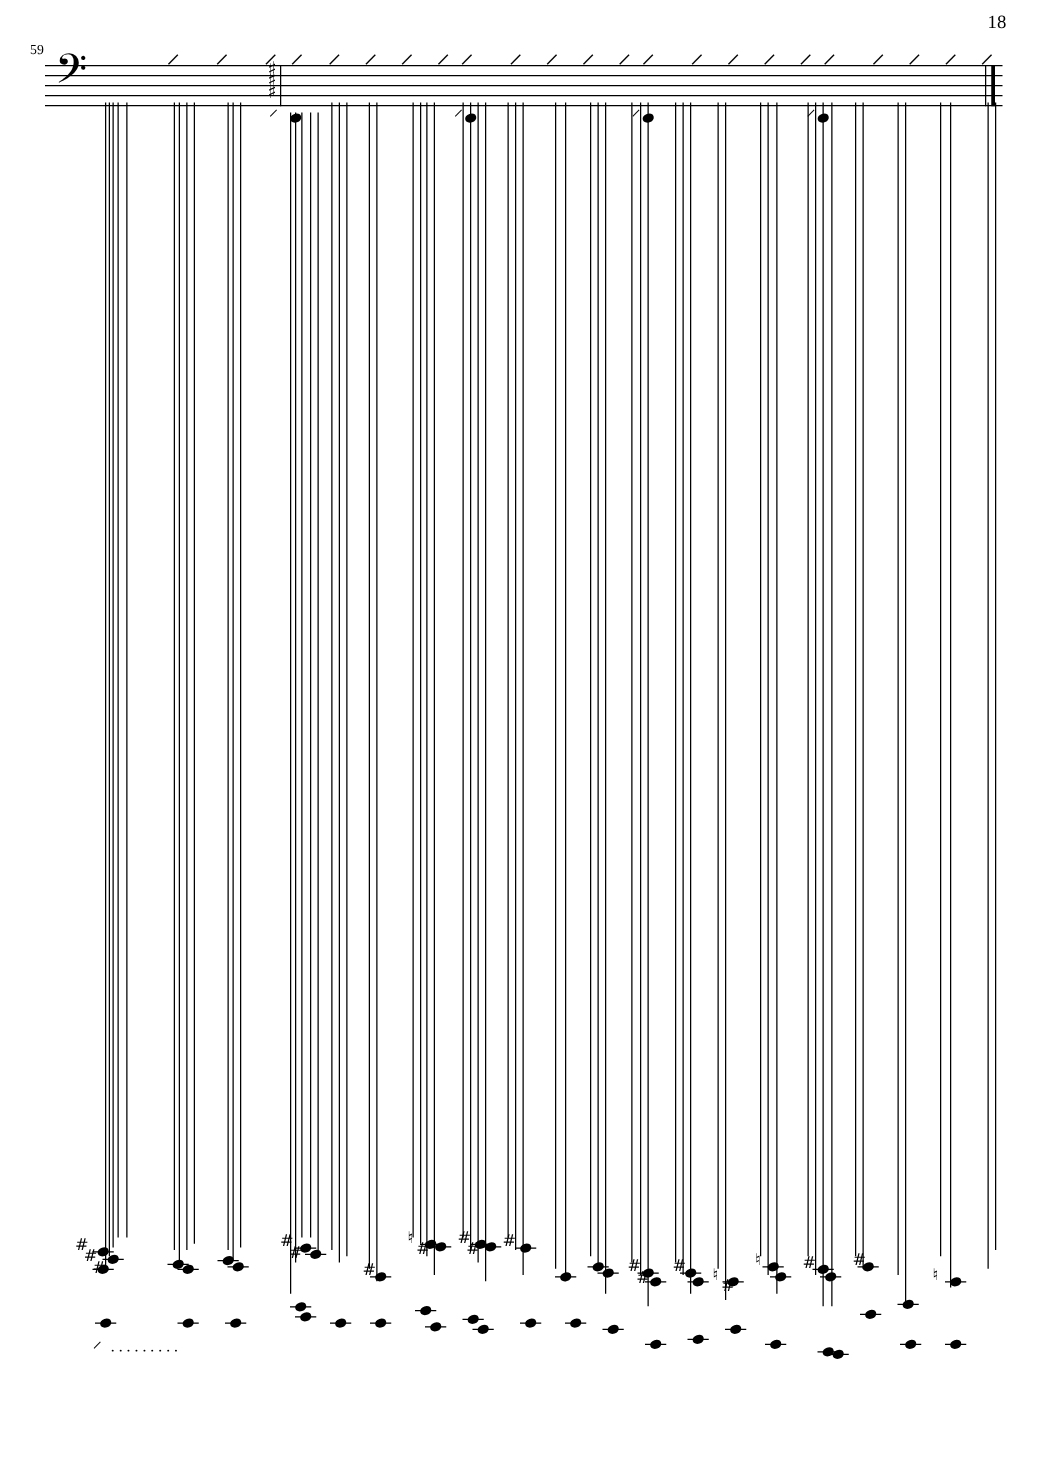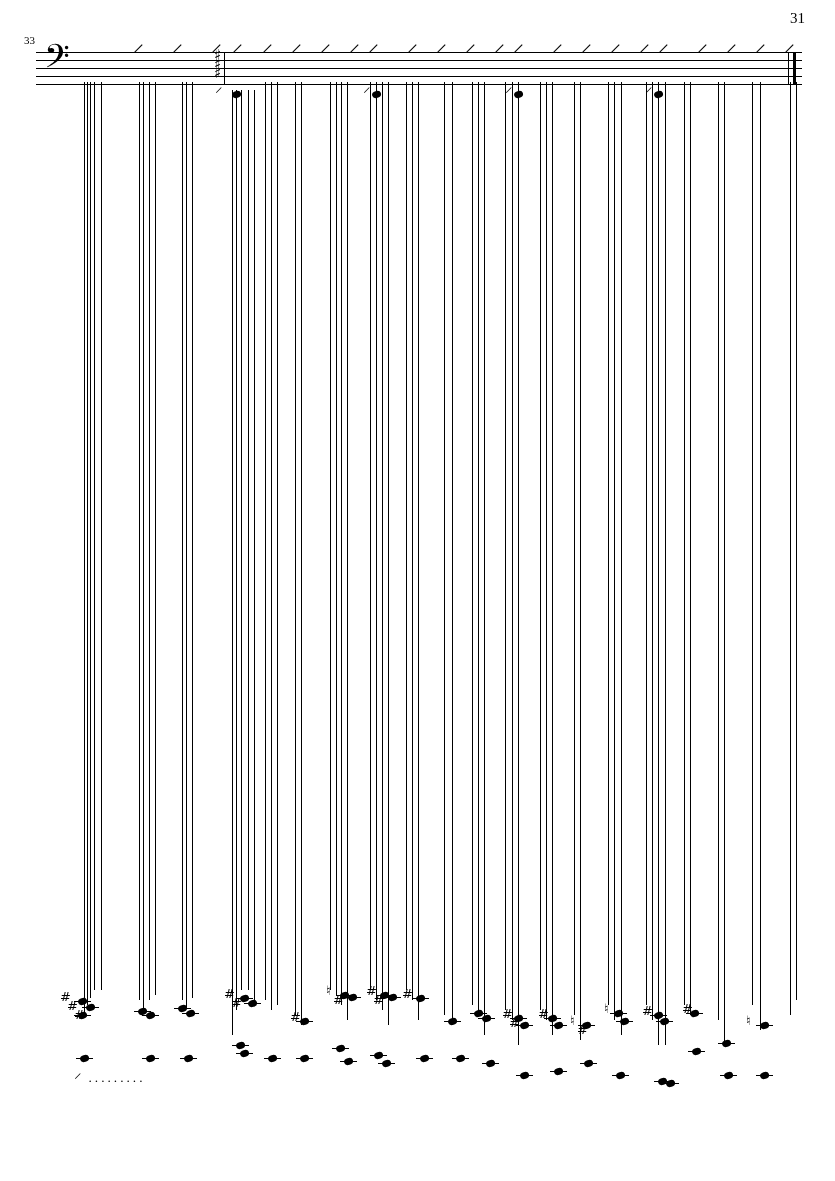--- a/index.html
+++ b/index.html
@@ -143,22 +143,22 @@
     background: #000000;
     border-radius: 50%;
     transform: rotate(-18deg);
   }
 </style>
 </head>
 <body>
 
 <div id="page">
 
-  <div class="page-number">31</div>
-  <div class="measure-number">33</div>
+  <div class="page-number">18</div>
+  <div class="measure-number">59</div>
 
   <div id="staff-system">
     <div class="staff-line" style="top:0px"></div>
     <div class="staff-line" style="top:8px"></div>
     <div class="staff-line" style="top:16px"></div>
     <div class="staff-line" style="top:24px"></div>
     <div class="staff-line" style="top:32px"></div>
     <div class="clef">𝄢</div>
     <div class="keysig" style="left:178px; top:-4px;">♯</div>
     <div class="keysig" style="left:178px; top:5px;">♯</div>

